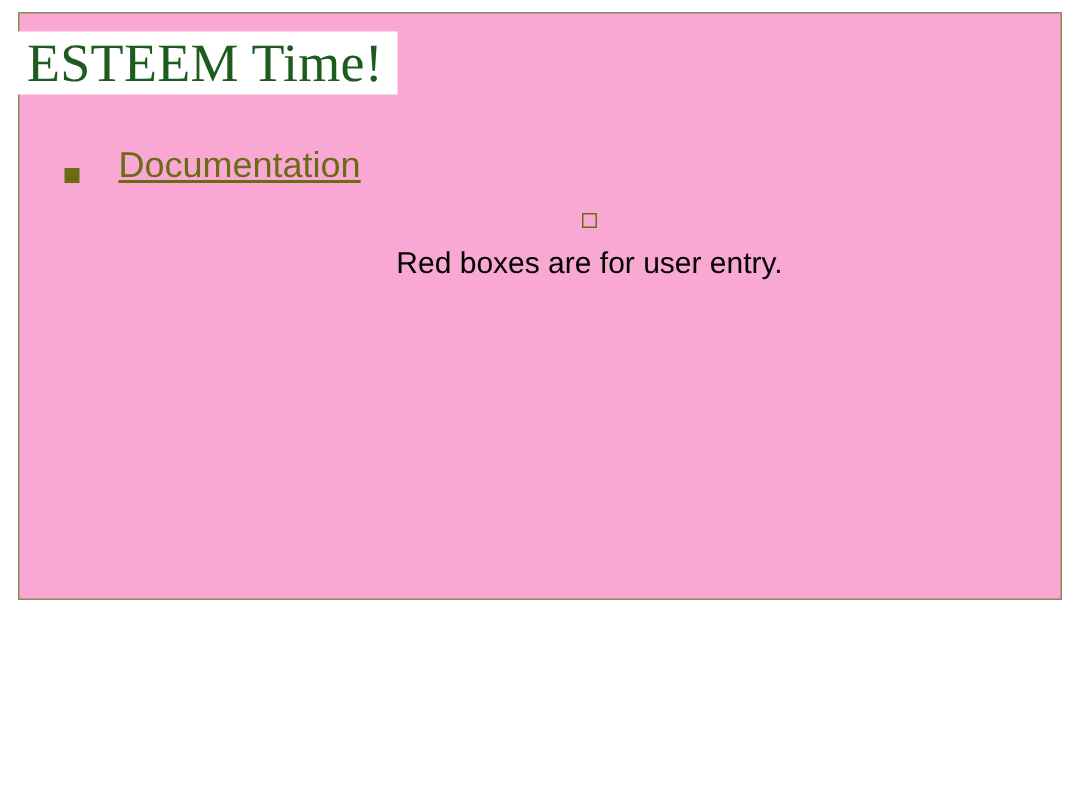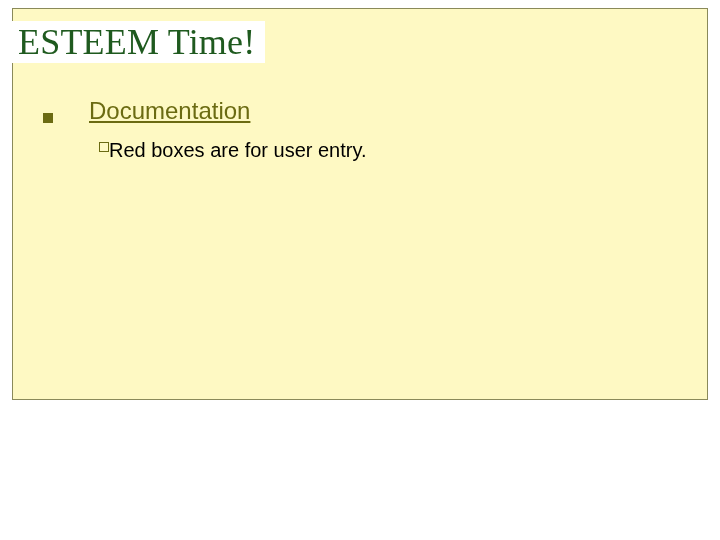--- a/index.html
+++ b/index.html
@@ -9,21 +9,21 @@
     font-family: Arial, "Helvetica Neue", Helvetica, sans-serif;
     position: relative;
   }
   .frame {
     position: absolute;
     left: 12px;
     top: 8px;
     width: 696px;
     height: 392px;
     border: 1px solid #8a8a5a;
-    background: #fef9c3;
+    background: #f9a8d4;
   }
   .title-wrap {
     position: absolute;
     left: -1px;
     top: 12px;
     padding: 0 10px 0 6px;
     background: #ffffff;
   }
   .title {
     font-family: "Times New Roman", Times, serif;
@@ -35,21 +35,21 @@
   .content {
     position: absolute;
     top: 88px;
     left: 0;
     right: 0;
     padding: 0 20px 0 30px;
   }
   .item-l1 {
     display: flex;
     align-items: baseline;
-    gap: 36px;
+    gap: 26px;
     margin-bottom: 6px;
   }
   .bullet-sq {
     width: 10px;
     height: 10px;
     background: #6b6b12;
     flex: 0 0 auto;
     position: relative;
     top: 4px;
   }
@@ -58,21 +58,23 @@
     color: #6b6b12;
     text-decoration: underline;
     text-underline-offset: 2px;
   }
   .sub {
     margin-top: 14px;
     padding-left: 56px;
   }
   .item-l2 {
     display: flex;
-    align-items: flex-start;
+    align-items: center;
+    gap: 16px;
+    flex-direction: column;
   }
   .bullet-out {
     width: 10px;
     height: 10px;
     border: 1.5px solid #6b6b12;
     background: transparent;
     flex: 0 0 auto;
     position: relative;
     top: 3px;
   }

